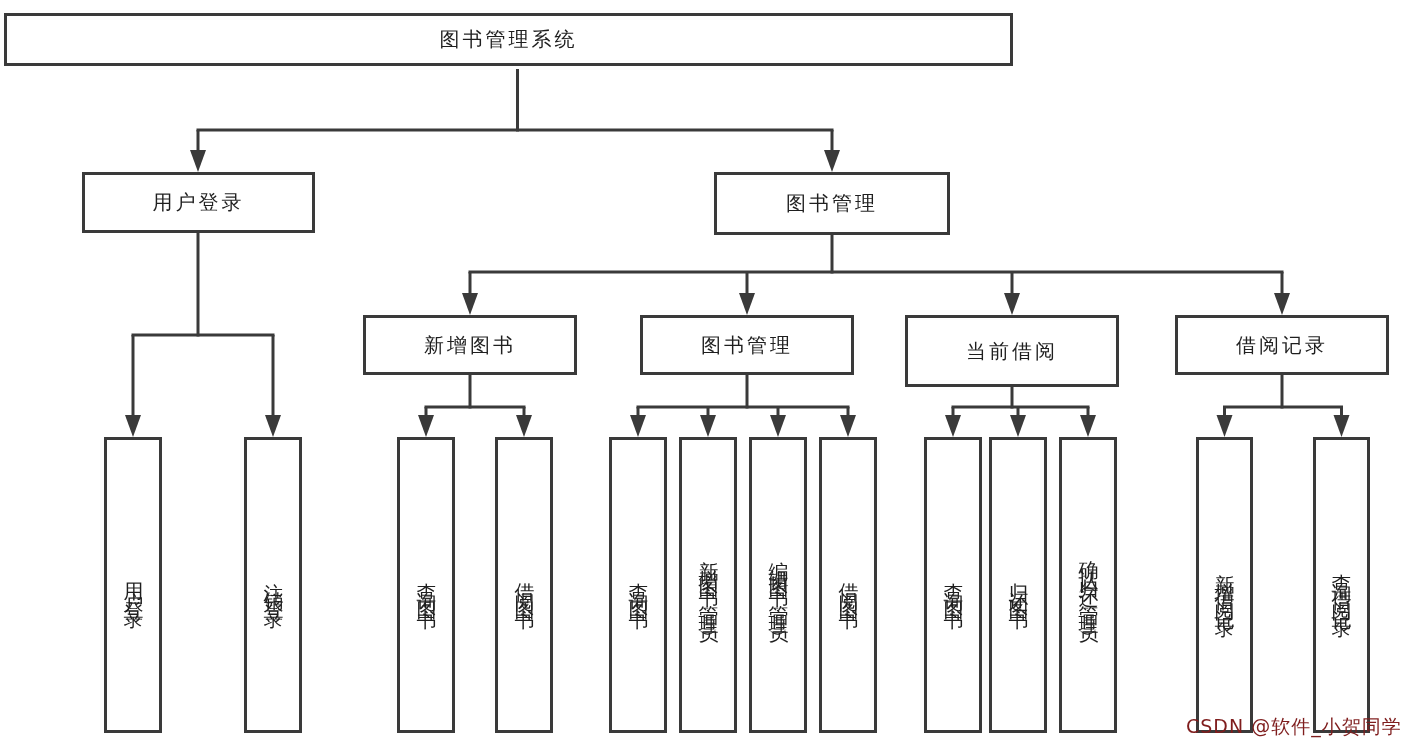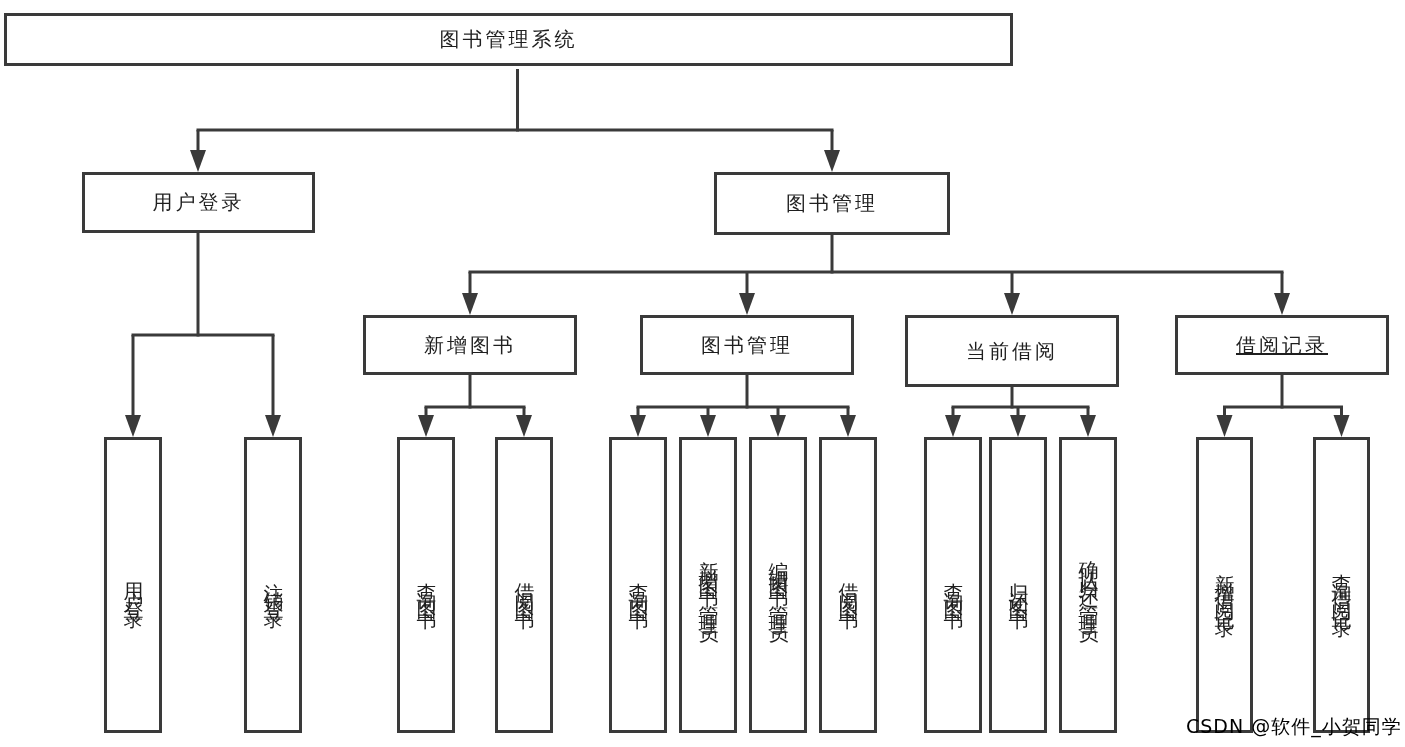--- a/index.html
+++ b/index.html
@@ -34,21 +34,21 @@
     font-size:20px;
     letter-spacing:9px;
     line-height:51px;
   }
   .watermark{
     position:absolute;
     left:1186px;
     top:714px;
     font-size:19px;
     letter-spacing:1px;
-    color:#000000;
+    color:#7f1d1d;
     white-space:nowrap;
     z-index:5;
   }
 </style>
 </head>
 <body>
 
 <div id="stage">
 
   <svg id="connector-layer" width="1405" height="747" viewBox="0 0 1405 747">
@@ -123,21 +123,21 @@
   </svg>
 
   <div class="box h" style="left:4px;top:13px;width:1009px;height:53px;">图书管理系统</div>
 
   <div class="box h" style="left:82px;top:172px;width:233px;height:61px;">用户登录</div>
   <div class="box h" style="left:714px;top:172px;width:236px;height:63px;">图书管理</div>
 
   <div class="box h" style="left:363px;top:315px;width:214px;height:60px;">新增图书</div>
   <div class="box h" style="left:640px;top:315px;width:214px;height:60px;">图书管理</div>
   <div class="box h" style="left:905px;top:315px;width:214px;height:72px;">当前借阅</div>
-  <div class="box h" style="left:1175px;top:315px;width:214px;height:60px;text-decoration:underline;">借阅记录</div>
+  <div class="box h" style="left:1175px;top:315px;width:214px;height:60px;">借阅记录</div>
 
   <div class="box leaf" style="left:104px;top:437px;width:58px;height:296px;">用户登录</div>
   <div class="box leaf" style="left:244px;top:437px;width:58px;height:296px;">注销登录</div>
 
   <div class="box leaf" style="left:397px;top:437px;width:58px;height:296px;">查询图书</div>
   <div class="box leaf" style="left:495px;top:437px;width:58px;height:296px;">借阅图书</div>
 
   <div class="box leaf" style="left:609px;top:437px;width:58px;height:296px;">查询图书</div>
   <div class="box leaf" style="left:679px;top:437px;width:58px;height:296px;">新增图书（管理员）</div>
   <div class="box leaf" style="left:749px;top:437px;width:58px;height:296px;">编辑图书（管理员）</div>

